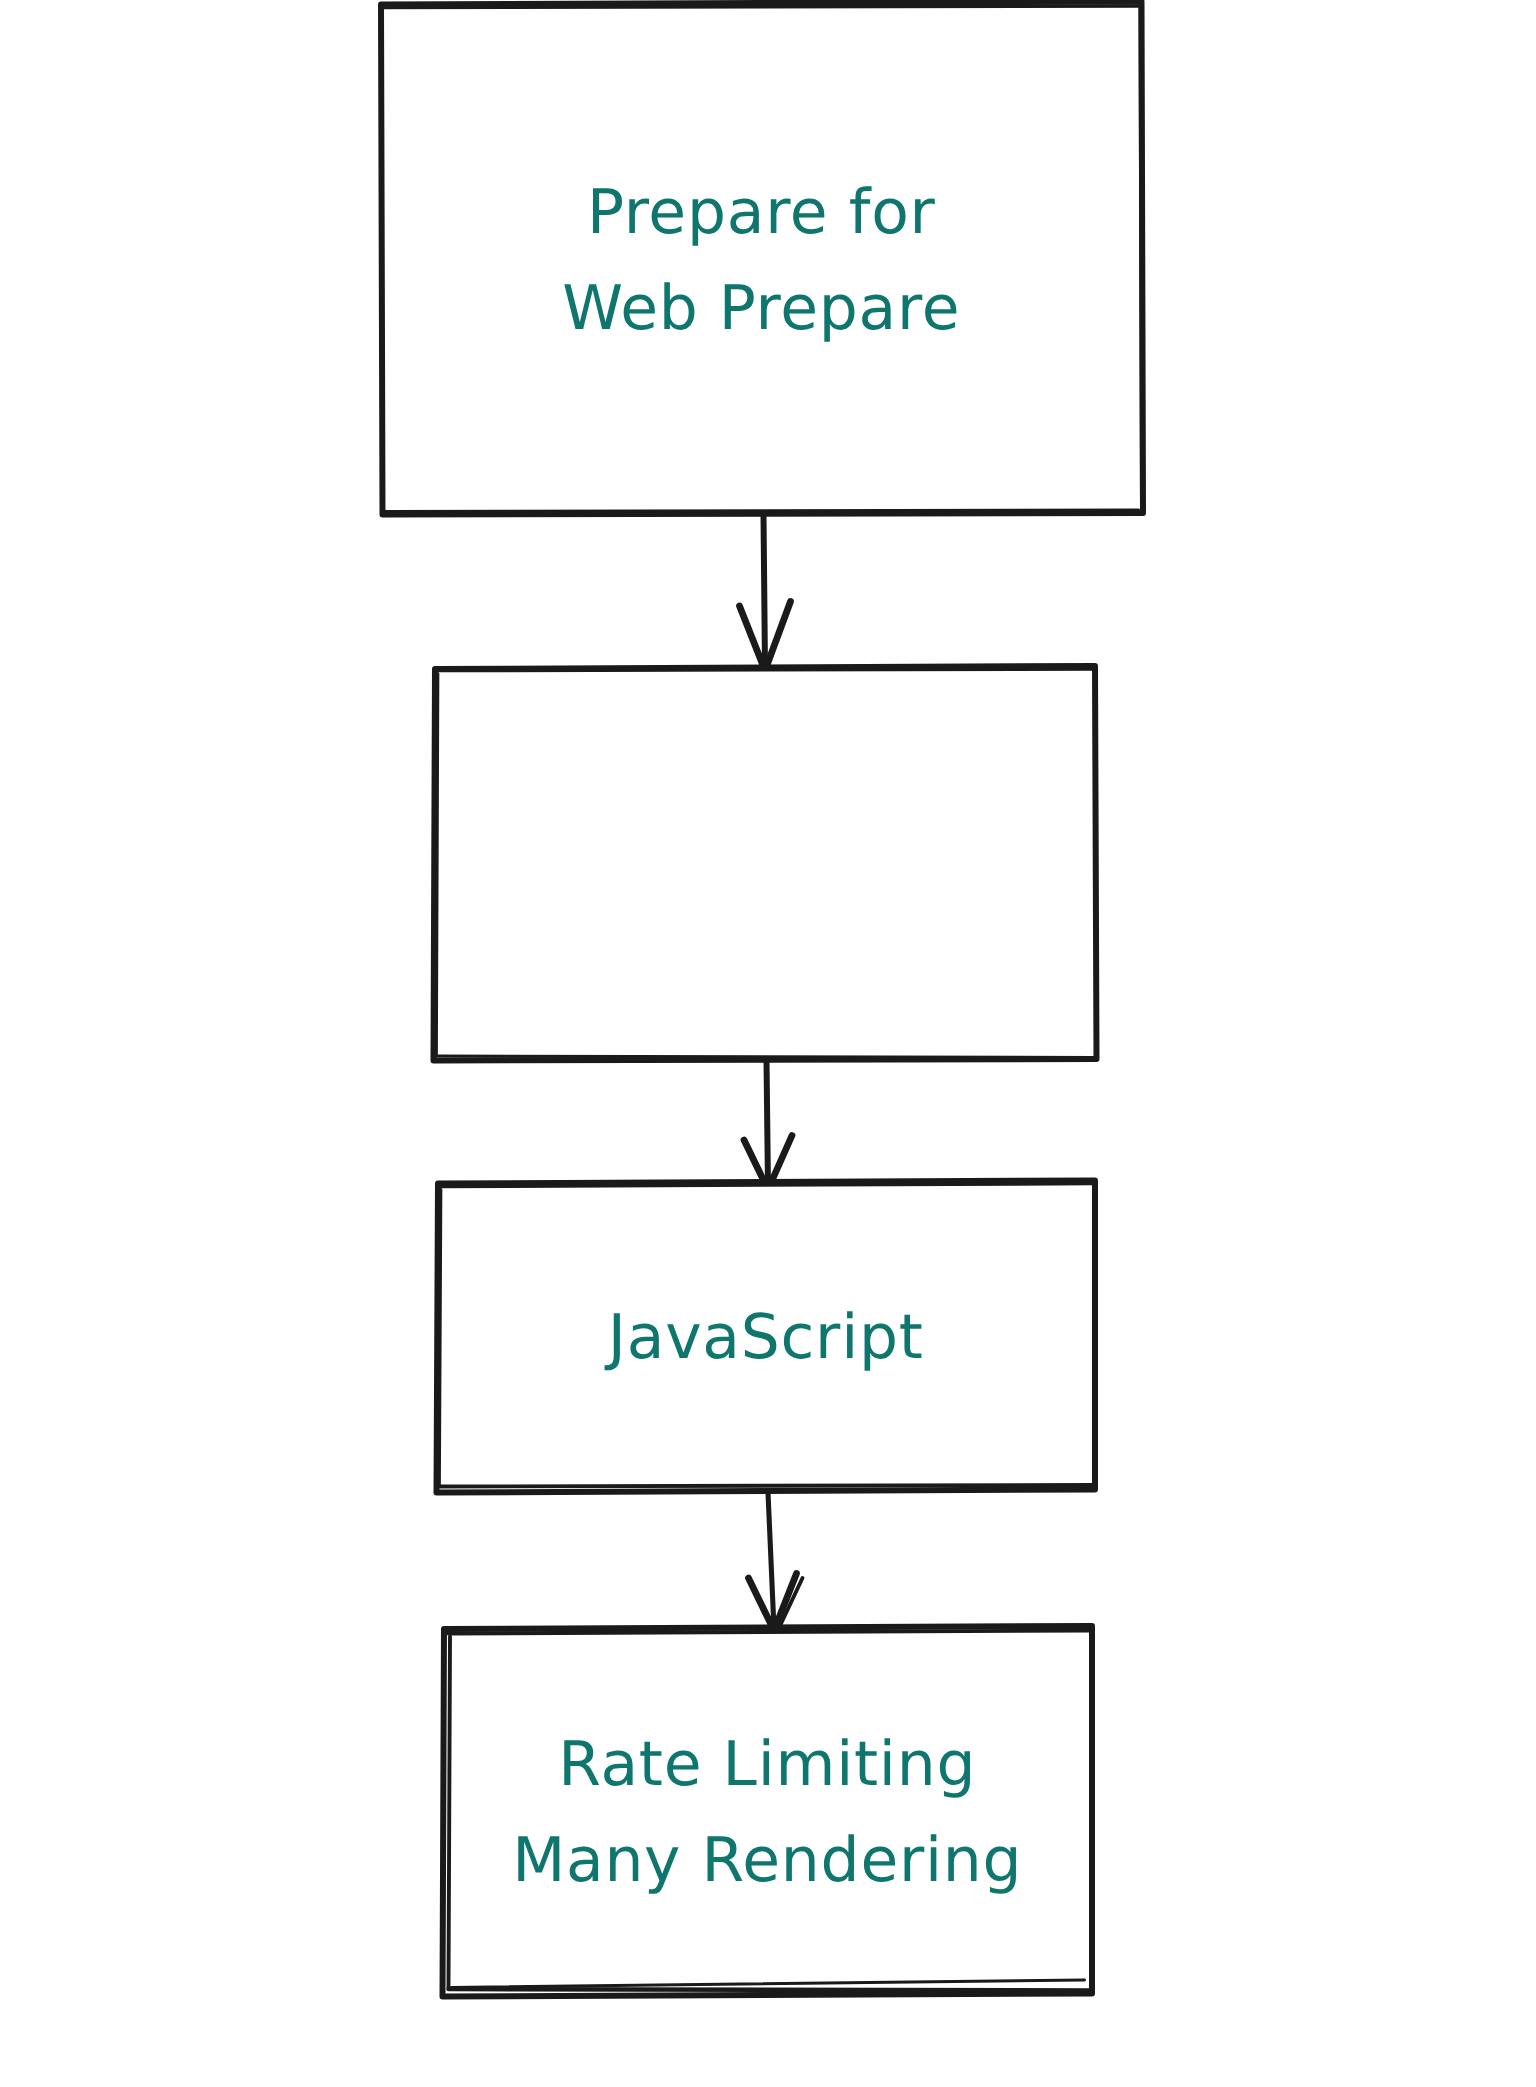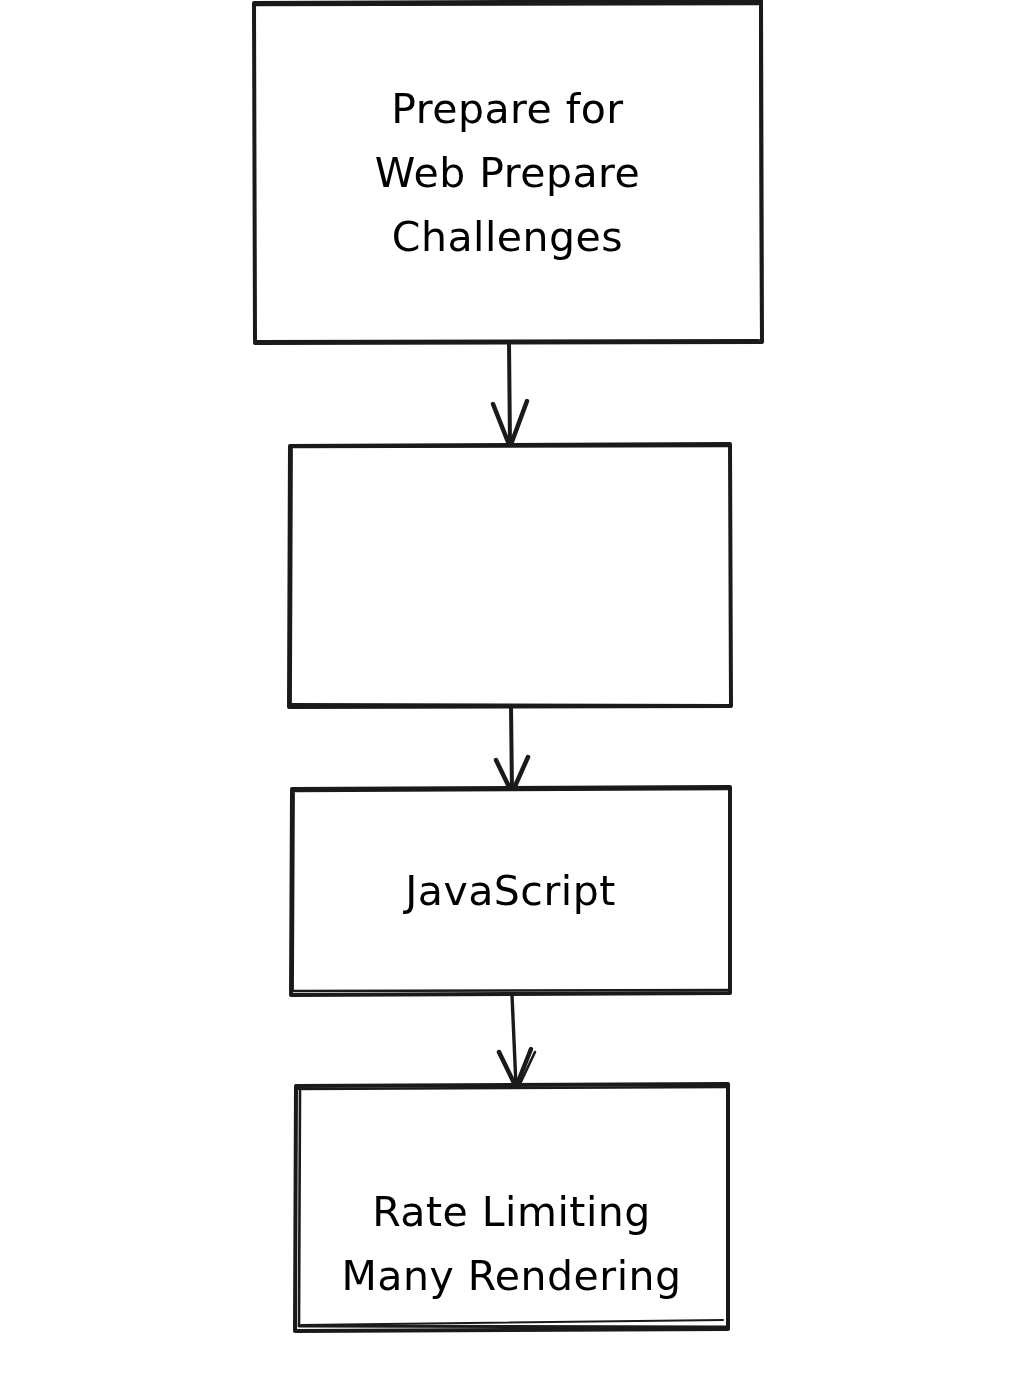--- a/index.html
+++ b/index.html
@@ -24,21 +24,21 @@
     height: 1391px;
     overflow: visible;
   }
   .node-label {
     position: absolute;
     display: flex;
     flex-direction: column;
     align-items: center;
     justify-content: center;
     text-align: right;
-    color: #000000;
+    color: #0f766e;
     font-size: 41px;
     line-height: 64px;
     font-weight: 400;
     letter-spacing: 0.5px;
     white-space: pre;
     pointer-events: none;
   }
   .node-label .ln {
     display: block;
   }
@@ -96,26 +96,25 @@
       <path d="M299,1326 L726,1327" fill="none" stroke="#1a1a1a" stroke-width="3" stroke-linecap="round"></path>
       <path d="M300,1091 L299,1325" fill="none" stroke="#1a1a1a" stroke-width="2.6" stroke-linecap="round"></path>
       <path d="M301,1325 L723,1320" fill="none" stroke="#1a1a1a" stroke-width="2" stroke-linecap="round"></path>
     </g>
 
   </svg>
 
   <div class="node-label" style="left:253px; top:3px; width:509px; height:340px;">
     <span class="ln">Prepare for</span>
     <span class="ln">Web Prepare</span>
-    <span class="ln">Challenges</span>
   </div>
 
 
   <div class="node-label" style="left:291px; top:787px; width:439px; height:208px;">
     <span class="ln">JavaScript</span>
   </div>
 
-  <div class="node-label" style="left:295px; top:1084px; width:433px; height:247px;margin-top:36px;">
+  <div class="node-label" style="left:295px; top:1084px; width:433px; height:247px;">
     <span class="ln">Rate Limiting</span>
     <span class="ln">Many Rendering</span>
   </div>
 
 </div>
 
 </body></html>

